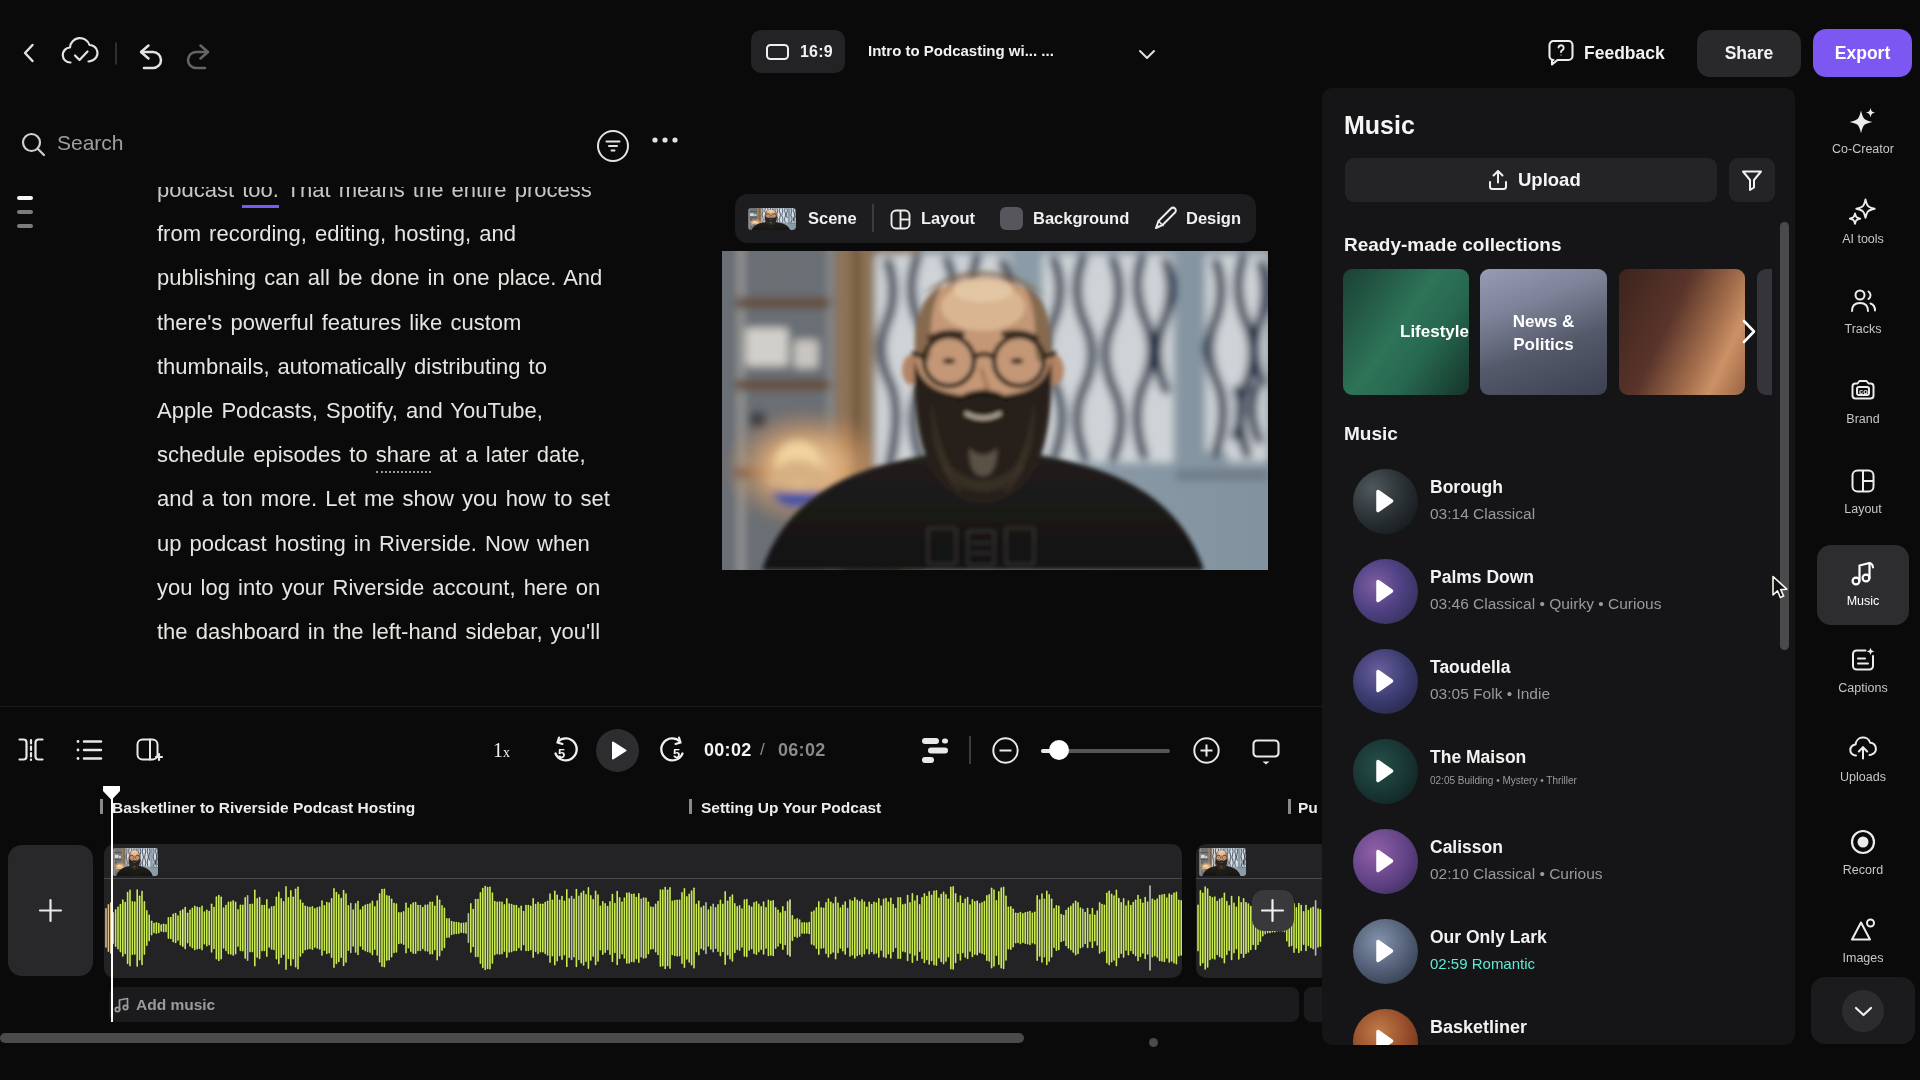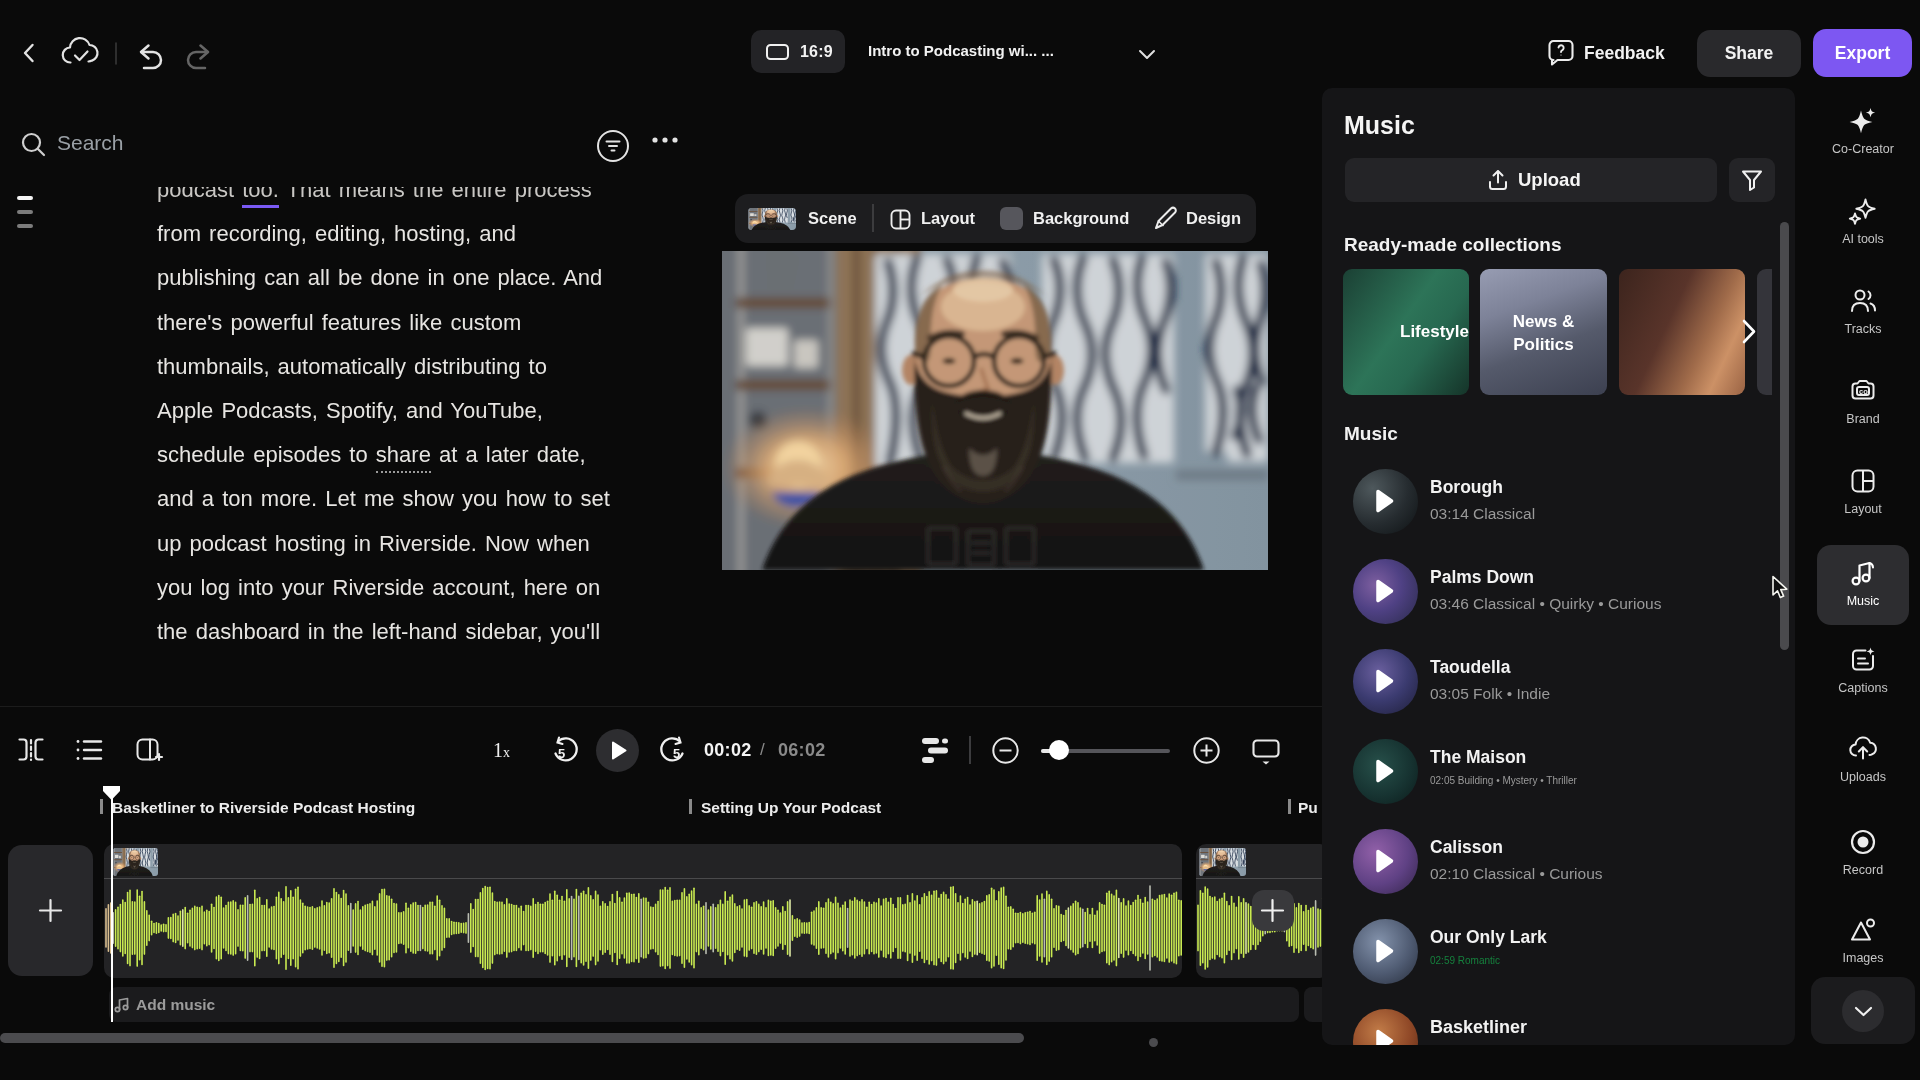--- a/index.html
+++ b/index.html
@@ -799,21 +799,21 @@
       <svg class="abs" style="left:53px;top:761px" width="19" height="24" fill="#fff">
         <path d="M3,2.5 L16.5,12 L3,21.5 z" stroke="#fff" stroke-width="3.5" stroke-linejoin="round"></path>
       </svg>
       <div class="abs" style="left:108px;top:749px;font-size:17.5px;font-weight:bold;color:#f2f2f2;">Calisson</div>
       <div class="abs" style="left:108px;top:777px;font-size:15.5px;color:#9a9a9a;">02:10 Classical • Curious</div>
       <div class="abs" style="left:31px;top:830.5px;width:65px;height:65px;border-radius:50%;background:radial-gradient(circle at 40% 35%, #8392ab, #4f5b72 55%, #272d3b 100%);"></div>
       <svg class="abs" style="left:53px;top:851px" width="19" height="24" fill="#fff">
         <path d="M3,2.5 L16.5,12 L3,21.5 z" stroke="#fff" stroke-width="3.5" stroke-linejoin="round"></path>
       </svg>
       <div class="abs" style="left:108px;top:839px;font-size:17.5px;font-weight:bold;color:#f2f2f2;">Our Only Lark</div>
-      <div class="abs" style="left:108px;top:867px;font-size:10px;color:#15803d;">02:59 Romantic</div>
+      <div class="abs" style="left:108px;top:867px;font-size:15px;color:#5eead4;">02:59 Romantic</div>
       <div class="abs" style="left:31px;top:920.5px;width:65px;height:65px;border-radius:50%;background:radial-gradient(circle at 40% 35%, #c27c48, #8f4827 55%, #522413 100%);"></div>
       <svg class="abs" style="left:53px;top:941px" width="19" height="24" fill="#fff">
         <path d="M3,2.5 L16.5,12 L3,21.5 z" stroke="#fff" stroke-width="3.5" stroke-linejoin="round"></path>
       </svg>
       <div class="abs" style="left:108px;top:929px;font-size:18px;font-weight:bold;color:#f2f2f2;">Basketliner</div>
     </div>
   </div>
 
 <div class="abs" style="left:1780px;top:222px;width:9px;height:428px;background:#4a4a4d;border-radius:4.5px;"></div>
 

